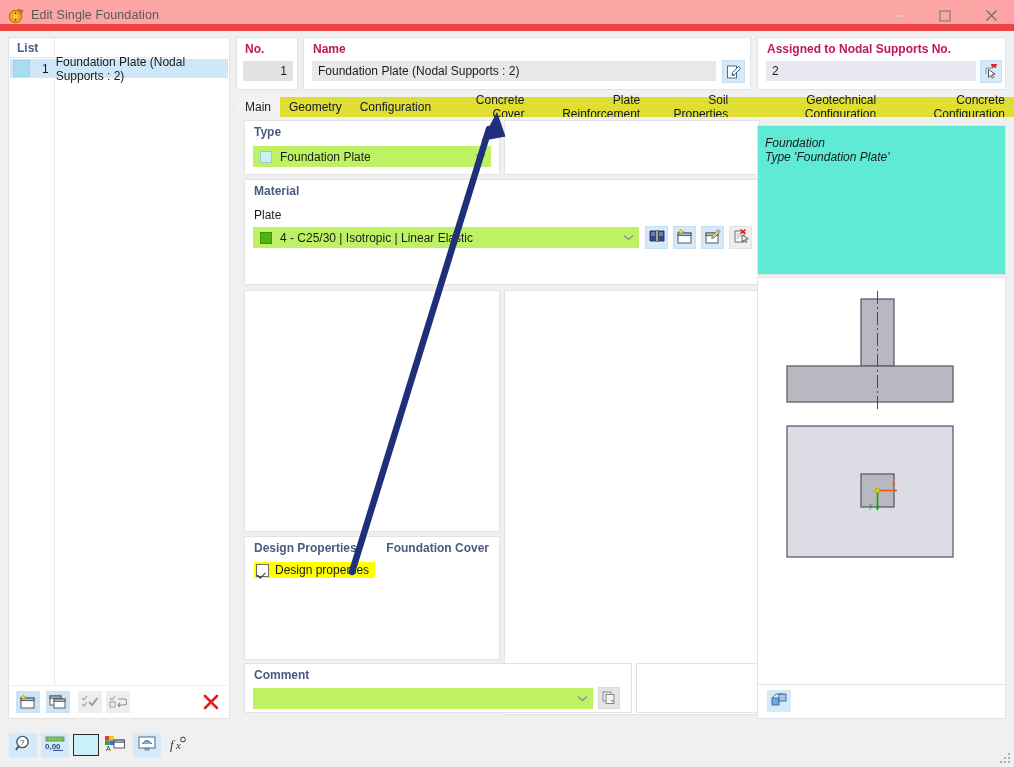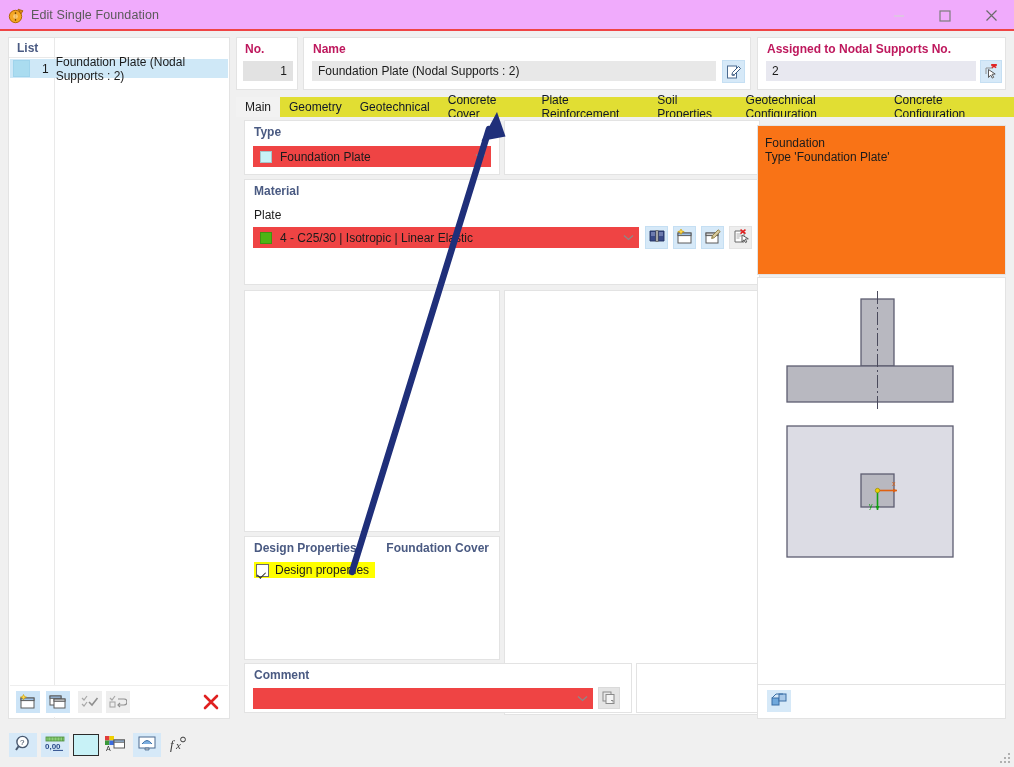--- a/index.html
+++ b/index.html
@@ -14,22 +14,22 @@
   }
   #app {
     position: relative;
     width: 1014px; height: 767px;
     background: #f0f0f0;
   }
 
   
   .titlebar {
     position: absolute; left: 0; top: 0; width: 1014px; height: 31px;
-    background: #f0abfc;
-    border-bottom: 2px solid #ef4444;
+    background: #fca5a5;
+    border-bottom: 7px solid #ef4444;
   }
   .title-icon {
     position: absolute; left: 7px; top: 6px; width: 19px; height: 19px;
   }
   .title-text {
     position: absolute; left: 31px; top: 8px;
     font-size: 12.5px; color: #5a5a5a;
     letter-spacing: .1px;
   }
   .wbtn {
@@ -116,20 +116,21 @@
     position: absolute;
     background: #d6e9f8;
     border: 1px solid #c5dff3;
     display: flex; align-items: center; justify-content: center;
   }
 
   
   .tabstrip {
     position: absolute; left: 236px; top: 97px; height: 20px;
     display: flex;
+    text-align: right;
   }
   .tab {
     height: 20px; padding: 0 9px;
     display: flex; align-items: center;
     font-size: 12px; color: #0f172a;
     background: #e5e200;
     background: #e0dd2e;
   }
   .tab.highlight { background: #e1de33; }
   .tab.selected { background: #f2f2f2; color: #1b1b1b; }
@@ -145,21 +146,21 @@
   }
   .panel .ptitle {
     position: absolute; left: 9px; top: 4px;
     font-weight: bold; font-size: 12px; color: #4a5a82;
   }
   .sub-label {
     position: absolute; font-size: 12px; color: #1b1b1b;
   }
 
   .combo {
-    position: absolute; height: 21px; background: #ef4444;
+    position: absolute; height: 21px; background: #bef264;
     display: flex; align-items: center;
   }
   .combo .cvalue {
     flex: 1; font-size: 12px; color: #1b1b1b; padding-left: 7px;
     white-space: nowrap; overflow: hidden;
   }
   .combo .caret {
     width: 22px; display: flex; align-items: center; justify-content: center;
   }
   .sq {
@@ -182,21 +183,21 @@
     transform: rotate(45deg);
   }
   .chk-label { margin-left: 6px; font-size: 12px; color: #1b1b1b; }
 
   
   .right-col {
     position: absolute; left: 757px; top: 117px; width: 249px; height: 602px;
   }
   .info-box {
     position: absolute; left: 0; top: 8px; width: 249px; height: 150px;
-    background: #f97316; border: 1px solid #e3e3e3;
+    background: #5eead4; border: 1px solid #e3e3e3; font-style: italic;
   }
   .info-line {
     position: absolute; left: 7px; font-size: 12px; color: #1b1b1b;
   }
   .preview-box {
     position: absolute; left: 0; top: 160px; width: 249px; height: 408px;
     background: #ffffff; border: 1px solid #e3e3e3;
   }
   .preview-toolbar {
     position: absolute; left: 0; top: 568px; width: 249px; height: 34px;
@@ -337,21 +338,21 @@
   </div>
 
   <div class="tabstrip">
     <div class="tab selected">
         <span>Main</span>
       </div>
     <div class="tab highlight">
         <span>Geometry</span>
       </div>
     <div class="tab highlight">
-        <span>Geotechnical</span>
+        <span>Configuration</span>
       </div>
     <div class="tab highlight">
         <span>Concrete Cover</span>
       </div>
     <div class="tab highlight">
         <span>Plate Reinforcement</span>
       </div>
     <div class="tab highlight">
         <span>Soil Properties</span>
       </div>

